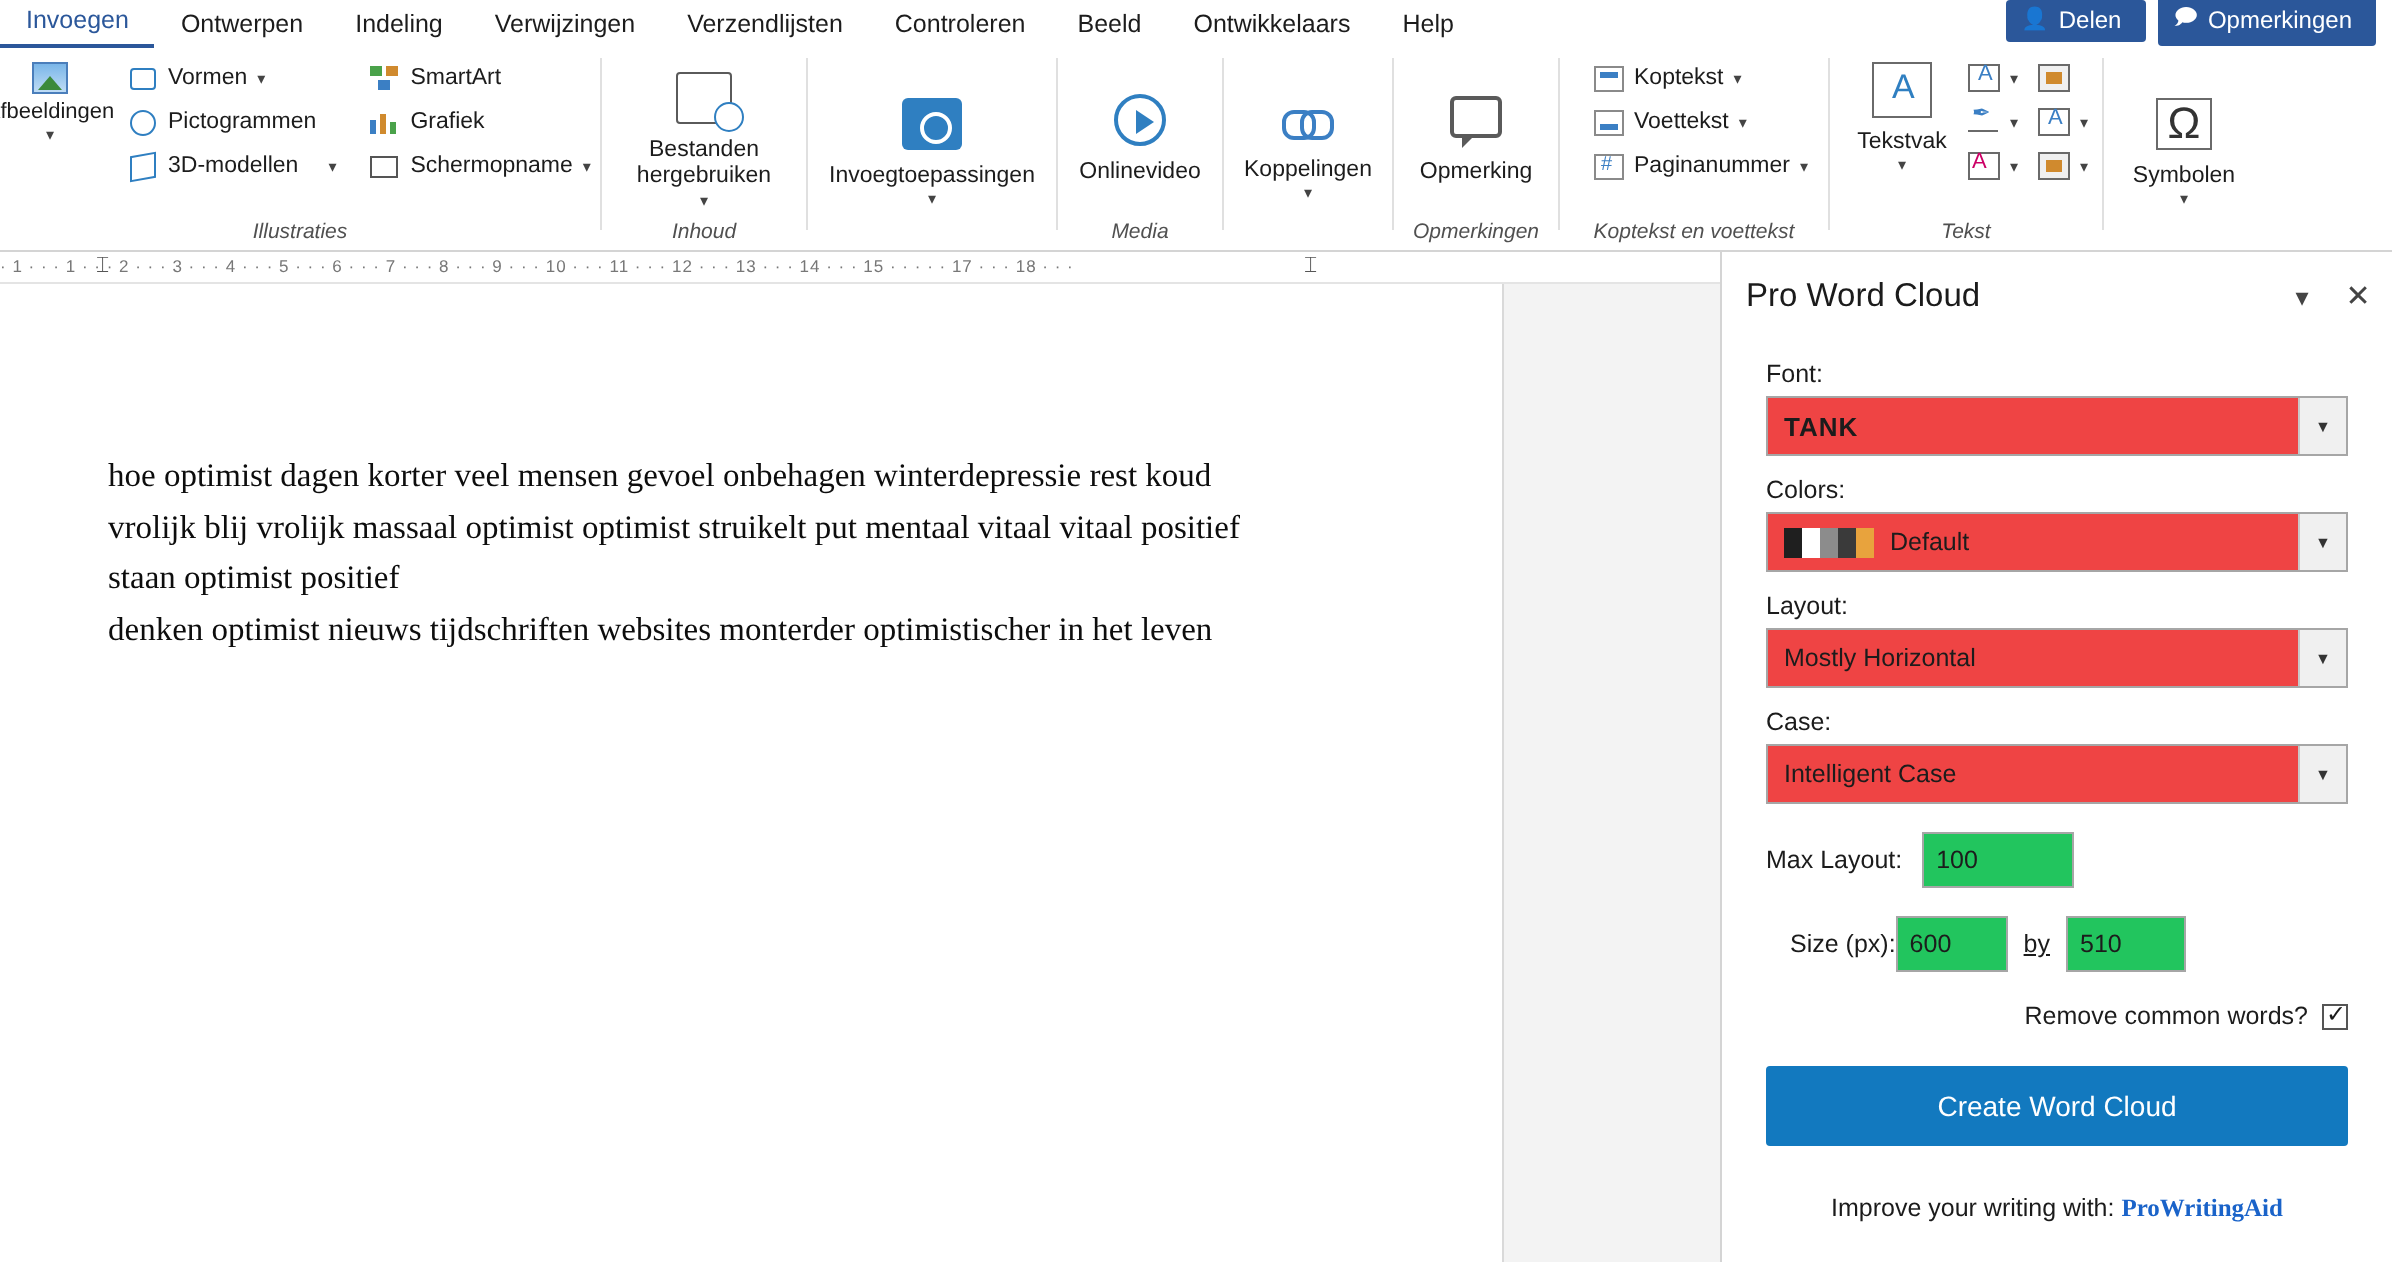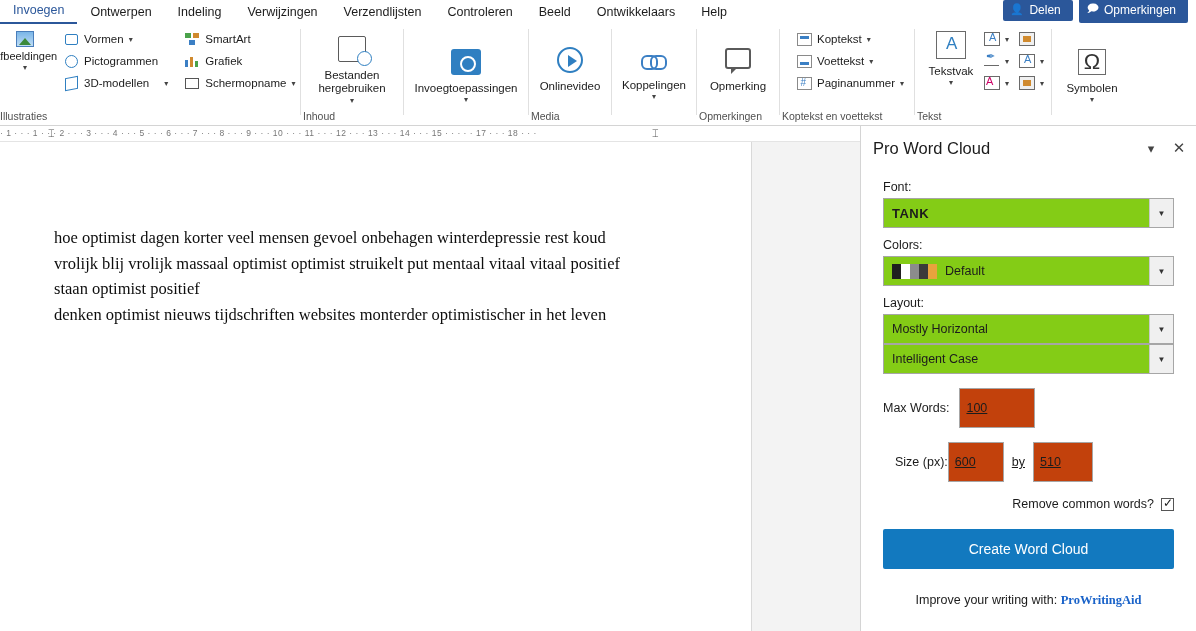--- a/index.html
+++ b/index.html
@@ -52,22 +52,22 @@
     position: absolute; top: 24px; left: 0; width: 1196px; height: 102px;
     background: #ffffff;
     border-bottom: 1px solid #d4d4d4;
   }
   .rgroup {
     position: absolute; top: 0; height: 101px;
     display: flex; flex-direction: column; align-items: center;
   }
   .rgroup .gcontent { flex: 1; display: flex; align-items: flex-start; padding-top: 4px; }
   .glabel {
-    font-size: 10.5px; color: #505050; 
-    width: 100%; padding-bottom: 3px;
+    font-size: 10.5px; color: #505050; text-align: center;
+    width: 100%; padding-bottom: 3px; font-style: italic;
   }
   .sep {
     position: absolute; top: 5px; width: 1px; height: 86px; background: #e0e0e0;
   }
   .bigbtn {
     display: flex; flex-direction: column; align-items: center; justify-content: flex-start;
     width: 78px; padding: 3px 2px 0 2px; font-size: 11.5px; color: #1c1c1c;
     text-align: center; line-height: 1.15;
   }
   .bigbtn .ico { margin-bottom: 3px; }
@@ -168,42 +168,42 @@
   .pane-title { font-size: 16.5px; color: #1b1b1b; }
   .pane-actions { margin-left: auto; display: flex; align-items: center; gap: 10px; }
   .pane-icon { font-size: 13px; color: #444; width: 18px; text-align: center; cursor: default; }
   .pane-icon.close { font-size: 15px; }
 
   .pane-body { padding: 8px 22px 0 22px; }
   .flabel { font-size: 12.5px; color: #1b1b1b; margin: 10px 0 4px 0; }
   .flabel:first-child { margin-top: 2px; }
 
   .combo {
-    position: relative; height: 30px; border: 1px solid #a6a6a6; background: #84cc16;
+    position: relative; height: 30px; border: 1px solid #a6a6a6; background: #ef4444;
     display: flex; align-items: center; padding-left: 8px; font-size: 12.5px;
   }
   .combo .arrow {
     position: absolute; right: 0; top: 0; width: 24px; height: 28px;
     background: #f0f0f0; border-left: 1px solid #c8c8c8;
     display: flex; align-items: center; justify-content: center;
     font-size: 8px; color: #333;
   }
   .tankfont {
     font-family: "Liberation Sans", sans-serif;
     font-weight: bold; font-size: 13px; letter-spacing: 0.5px;
     font-stretch: condensed;
   }
   .swatches { display: flex; gap: 0; margin-right: 8px; }
   .swatches i { display: block; width: 9px; height: 15px; }
 
   .row-inline { display: flex; align-items: center; margin-top: 14px; }
   .row-inline .lbl { font-size: 12.5px; color: #1b1b1b; }
   .numbox {
-    border: 1px solid #a6a6a6; background: #c2410c; height: 40px;
-    font-size: 12.5px; padding: 0 6px; display: flex; align-items: center; text-decoration: underline;
+    border: 1px solid #a6a6a6; background: #22c55e; height: 28px;
+    font-size: 12.5px; padding: 0 6px; display: flex; align-items: center;
   }
   .r-maxwords { justify-content: flex-start; padding-left: 0; }
   .r-size { }
   .checkrow {
     display: flex; align-items: center; justify-content: flex-end;
     gap: 7px; margin-top: 15px; font-size: 12.5px;
   }
   .chk {
     width: 13px; height: 13px; border: 1px solid #555; background: #fff;
     position: relative;
@@ -514,27 +514,28 @@
         <span>Default</span>
         <span class="arrow">▼</span>
       </div>
 
       <div class="flabel">Layout:</div>
       <div class="combo">
         <span>Mostly Horizontal</span>
         <span class="arrow">▼</span>
       </div>
 
+      <div class="flabel">Case:</div>
       <div class="combo">
         <span>Intelligent Case</span>
         <span class="arrow">▼</span>
       </div>
 
       <div class="row-inline r-maxwords">
-        <span class="lbl">Max Words:</span>
+        <span class="lbl">Max Layout:</span>
         <span class="numbox" style="width:76px;margin-left:10px;">100</span>
       </div>
 
       <div class="row-inline r-size" style="padding-left:12px;">
         <span class="lbl">Size (px):</span>
         <span class="numbox" style="width:56px;">600</span>
         <span class="lbl" style="margin:0 8px;text-decoration:underline;">by</span>
         <span class="numbox" style="width:60px;">510</span>
       </div>
 

